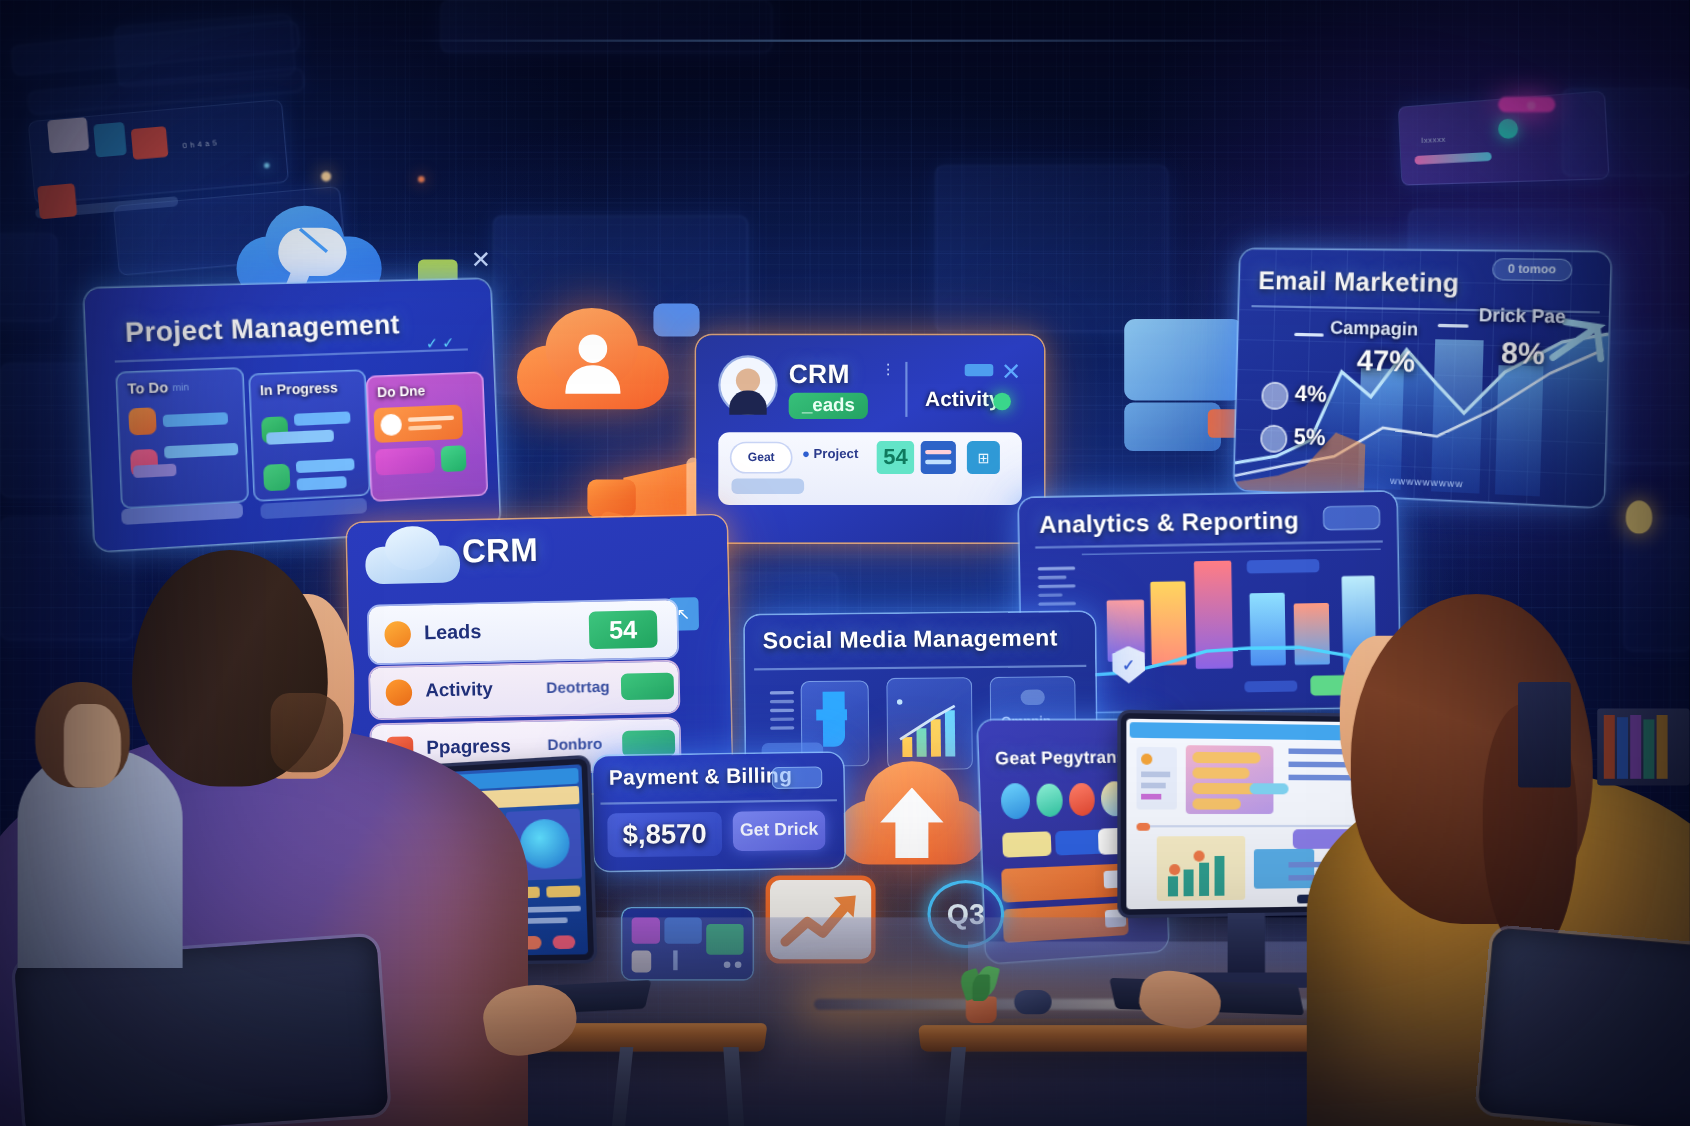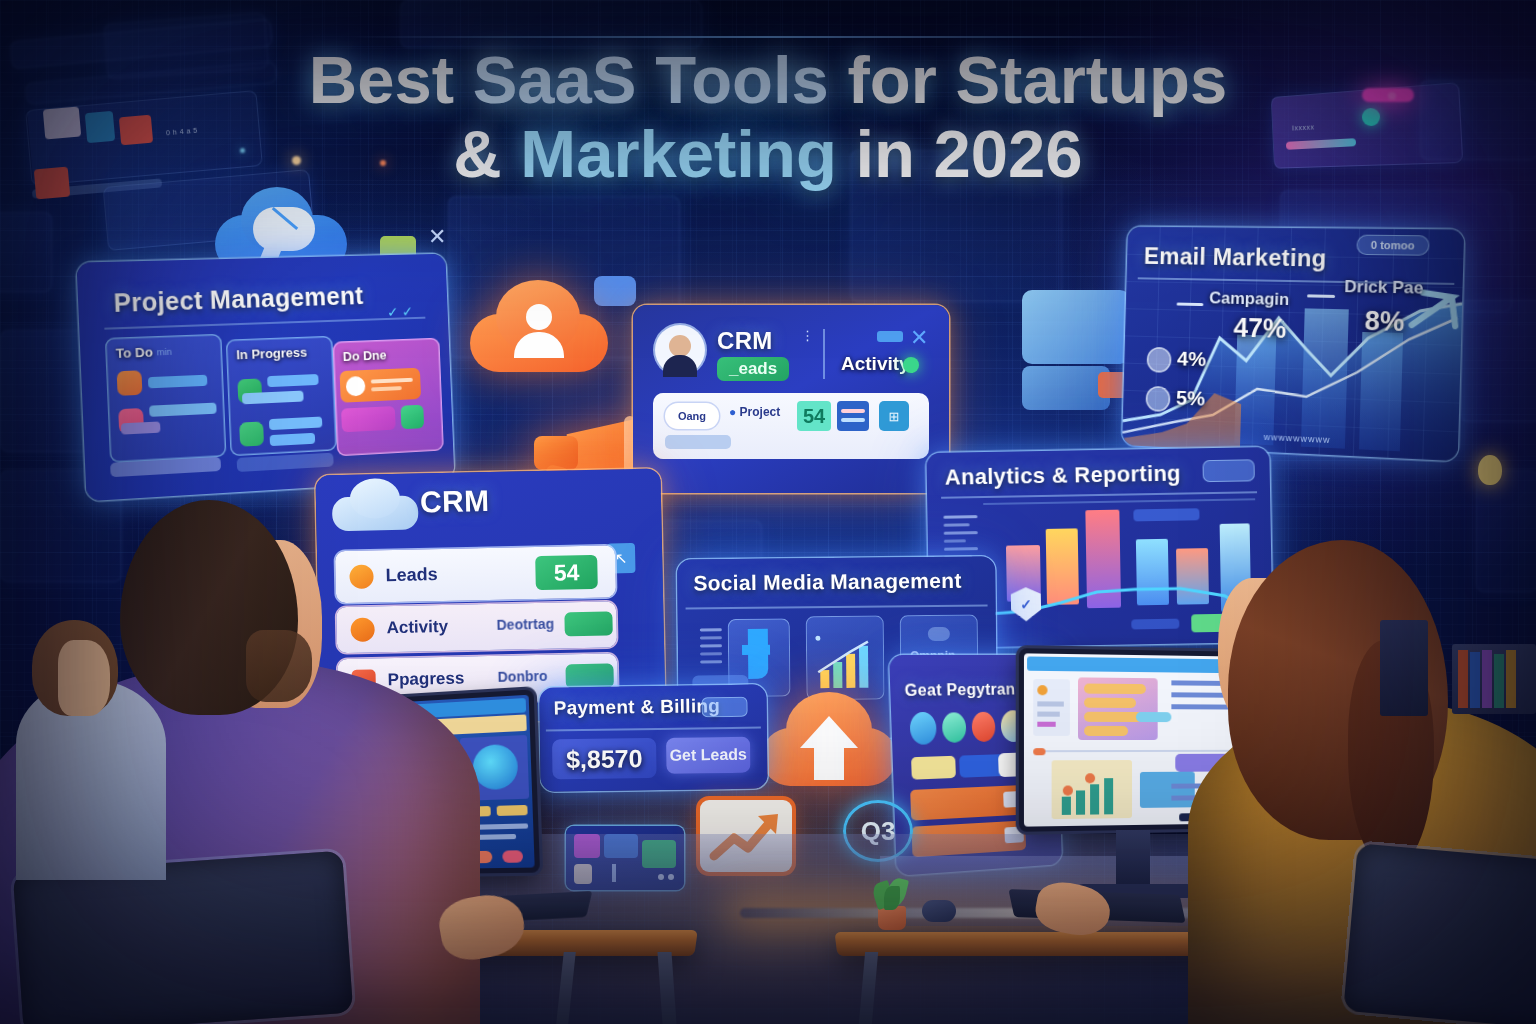--- a/index.html
+++ b/index.html
@@ -178,28 +178,20 @@
   </div>
 
   <div class="bk" style="left:292px;top:156px;width:9px;height:9px;background:#ffd9a0;box-shadow:0 0 16px #ffc66b"></div>
   <div class="bk" style="left:380px;top:160px;width:6px;height:6px;background:#ff8a5c;box-shadow:0 0 14px #ff6f3a"></div>
   <div class="bk" style="left:240px;top:148px;width:5px;height:5px;background:#7fd8ff;box-shadow:0 0 12px #49c6ff"></div>
   <div class="bk" style="left:1388px;top:92px;width:8px;height:8px;background:#ff6ee0;box-shadow:0 0 18px #ff49d6"></div>
   <div class="bk" style="left:246px;top:400px;width:7px;height:7px;background:#ffb27a;box-shadow:0 0 16px #ff8a3a"></div>
 
   <div class="topline"></div>
 
-  <div id="title">
-    <div class="l1">
-      <span>Best </span><span class="hi">SaaS Tools</span><span> for Startups</span>
-    </div>
-    <div class="l2">
-      <span class="w">&amp; </span><span>Marketing</span><span class="w"> in 2026</span>
-    </div>
-  </div>
 
   <div class="cloud" style="left:215px;top:185px;width:132px;height:92px;">
     <div class="abs" style="left:0;top:30px;width:132px;height:58px;border-radius:30px;background:linear-gradient(160deg,#4aa3ff,#2b6ee0)"></div>
     <div class="abs" style="left:26px;top:2px;width:72px;height:66px;border-radius:50%;background:linear-gradient(160deg,#58afff,#3079e8)"></div>
     <div class="abs" style="left:38px;top:22px;width:62px;height:44px;border-radius:22px;background:#f2f9ff"></div>
     <div class="abs" style="left:48px;top:58px;width:18px;height:16px;background:#f2f9ff;transform:skewX(-22deg)"></div>
     <div class="abs" style="left:54px;top:32px;width:32px;height:3px;background:#4aa3ff;transform:rotate(40deg)"></div>
   </div>
 
   <div class="panel neon" id="pm">
@@ -283,21 +275,21 @@
     </div>
     <div class="abs" style="left:190px;top:24px;width:2px;height:50px;background:rgba(170,210,255,.55)"></div>
     <div class="abs" style="left:168px;top:26px;color:#cfe0ff;font-size:13px;line-height:9px">⋮</div>
     <div class="abs" style="left:208px;top:48px;color:#fff;font-size:19px;font-weight:bold;text-shadow:0 1px 5px #000">Activity</div>
     <div class="abs" style="left:270px;top:52px;width:16px;height:16px;border-radius:50%;background:#3ad68b;box-shadow:0 0 14px #3ad68b"></div>
     <div class="abs" style="left:244px;top:26px;width:26px;height:11px;border-radius:3px;background:#4f9ff0"></div>
     <div class="abs" style="left:277px;top:20px;color:#5fa9ff;font-size:22px">✕</div>
 
     <div class="white-card abs" style="left:20px;top:88px;width:276px;height:66px">
       <div class="abs" style="left:12px;top:10px;width:54px;height:26px;border-radius:14px;background:#fff;box-shadow:0 0 0 1.5px #c8d4f5;color:#2a3a8c;font-size:11px;font-weight:bold;display:flex;align-items:center;justify-content:center">
-        <span>Oang</span>
+        <span>Geat</span>
       </div>
       <div class="abs" style="left:76px;top:12px;color:#2a3a8c;font-size:12px;font-weight:bold">
         <span style="color:#2e5fd0">●</span> <span>Project</span>
       </div>
       <div class="abs" style="left:144px;top:8px;width:34px;height:30px;background:#63e4c8;border-radius:4px;color:#0f7a5e;font-weight:bold;font-size:20px;display:flex;align-items:center;justify-content:center">
         <span>54</span>
       </div>
       <div class="abs" style="left:184px;top:8px;width:32px;height:30px;background:#2d63c8;border-radius:4px"></div>
       <div class="abs" style="left:188px;top:16px;width:24px;height:4px;background:#ffd0d8;border-radius:2px"></div>
       <div class="abs" style="left:188px;top:25px;width:24px;height:4px;background:#bfe0ff;border-radius:2px"></div>
@@ -481,21 +473,21 @@
   </div>
 
   <div class="panel neon" id="pay">
     <div class="hdr" style="position:absolute;left:14px;top:10px;font-size:19px">Payment &amp; Billing</div>
     <div class="abs" style="left:162px;top:12px;width:46px;height:20px;border-radius:6px;background:rgba(110,165,255,.5);box-shadow:inset 0 0 0 1px rgba(170,210,255,.6)"></div>
     <div class="abs" style="left:6px;top:42px;width:215px;height:1.5px;background:rgba(170,210,255,.5)"></div>
     <div class="abs" style="left:12px;top:52px;width:104px;height:40px;border-radius:8px;background:linear-gradient(150deg,#4b62e0,#3147c2);color:#fff;font-weight:bold;font-size:25px;display:flex;align-items:center;justify-content:center;text-shadow:0 2px 6px #000">
       <span>$,8570</span>
     </div>
     <div class="abs" style="left:126px;top:52px;width:84px;height:36px;border-radius:8px;background:linear-gradient(150deg,#7a86f0,#5b63dd);color:#f2f5ff;font-weight:bold;font-size:16px;display:flex;align-items:center;justify-content:center;box-shadow:0 0 14px rgba(110,130,255,.6)">
-      <span>Get Leads</span>
+      <span>Get Drick</span>
     </div>
   </div>
 
   <div class="panel neon" id="gp">
     <div class="hdr" style="position:absolute;left:14px;top:26px;font-size:16px;filter:blur(.4px)">Geat Pegytrans</div>
     <div class="abs row" style="left:18px;top:56px;gap:6px">
       <div style="width:26px;height:32px;border-radius:50%;background:linear-gradient(160deg,#6fd6ff,#2f8fe0)"></div>
       <div style="width:24px;height:30px;border-radius:50%;background:linear-gradient(160deg,#8ff0d8,#2fc3a0)"></div>
       <div style="width:24px;height:30px;border-radius:50%;background:linear-gradient(160deg,#ff7f6a,#e0452f)"></div>
       <div style="width:26px;height:32px;border-radius:50%;background:linear-gradient(160deg,#ffe9a8,#8fc8f0)"></div>

